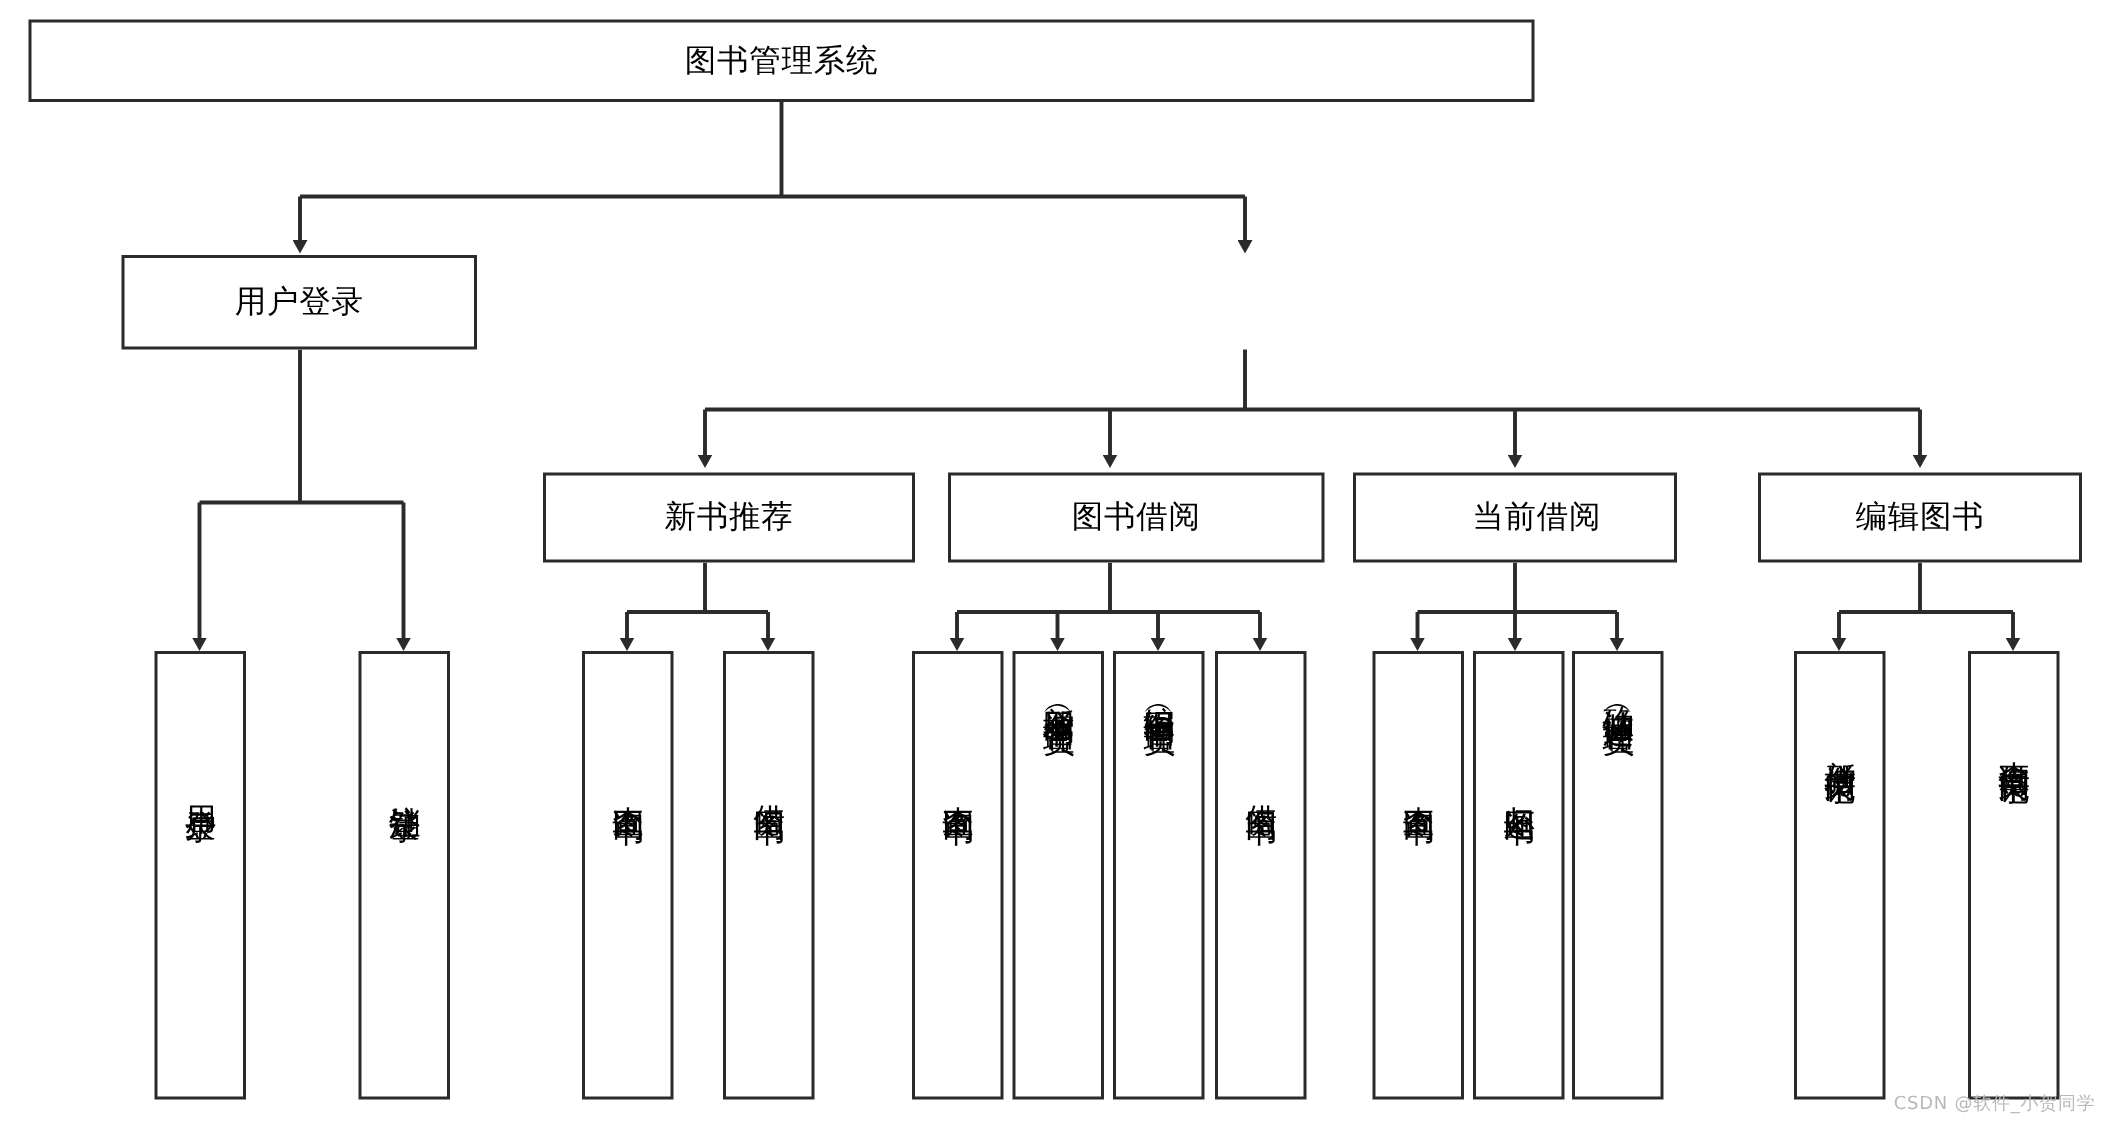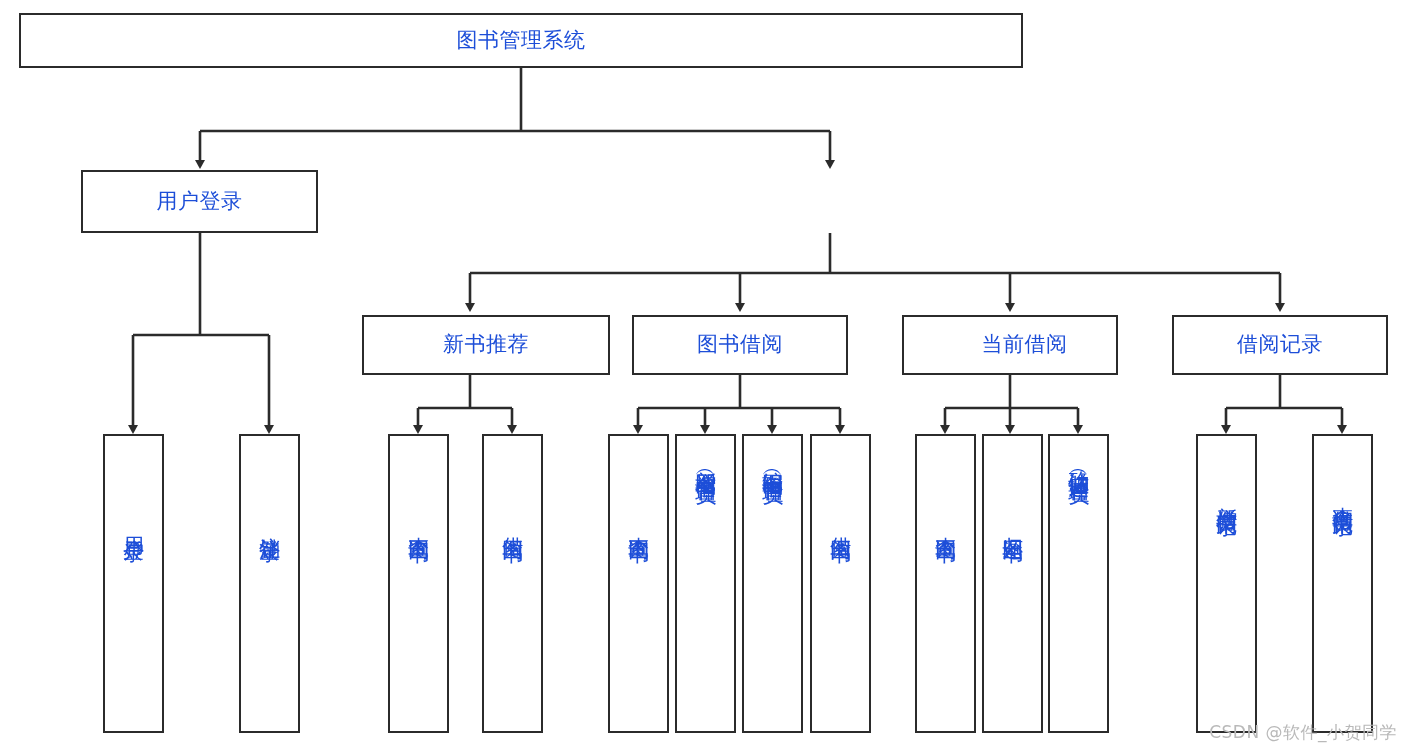--- a/index.html
+++ b/index.html
@@ -26,21 +26,21 @@
     pointer-events: none;
   }
   .node {
     position: absolute;
     box-sizing: border-box;
     background: #ffffff;
     border: 2px solid #2b2b2b;
     display: flex;
     align-items: center;
     justify-content: center;
-    color: #1d4ed8;
+    color: #000000;
   }
   .node .label {
     display: block;
     text-align: center;
     line-height: 1.22;
     letter-spacing: 0.5px;
   }
   .node.horizontal .label {
     writing-mode: horizontal-tb;
     font-size: 21px;
@@ -64,21 +64,21 @@
   .node.vertical.tall .label {
     padding-top: 12px;
   }
   .node.vertical.semi .label {
     padding-top: 48px;
   }
   .watermark {
     position: absolute;
     right: 8px;
     bottom: 3px;
-    font-size: 17px;
+    font-size: 12px;
     color: #b9b9b9;
     letter-spacing: 0.5px;
     white-space: nowrap;
   }
 </style>
 </head>
 <body>
 
 <div id="canvas">
 
@@ -136,28 +136,28 @@
     <span class="label">图书管理系统</span>
   </div>
 
   <div class="node horizontal" style="left:81px; top:170px; width:237px; height:63px;">
     <span class="label">用户登录</span>
   </div>
 
   <div class="node horizontal" style="left:362px; top:315px; width:248px; height:60px;">
     <span class="label">新书推荐</span>
   </div>
-  <div class="node horizontal" style="left:632px; top:315px; width:216px; height:60px;">
+  <div class="node horizontal" style="left:632px; top:315px; width:251px; height:60px;">
     <span class="label">图书借阅</span>
   </div>
   <div class="node horizontal" style="left:902px; top:315px; width:216px; height:60px;padding-left:29px;">
     <span class="label">当前借阅</span>
   </div>
   <div class="node horizontal" style="left:1172px; top:315px; width:216px; height:60px;">
-    <span class="label">借阅记录</span>
+    <span class="label">编辑图书</span>
   </div>
 
   <div class="node vertical mid" style="left:103px; top:434px; width:61px; height:299px;">
     <span class="label">用户登录</span>
   </div>
   <div class="node vertical mid" style="left:239px; top:434px; width:61px; height:299px;">
     <span class="label">注销登录</span>
   </div>
 
   <div class="node vertical mid" style="left:388px; top:434px; width:61px; height:299px;">

